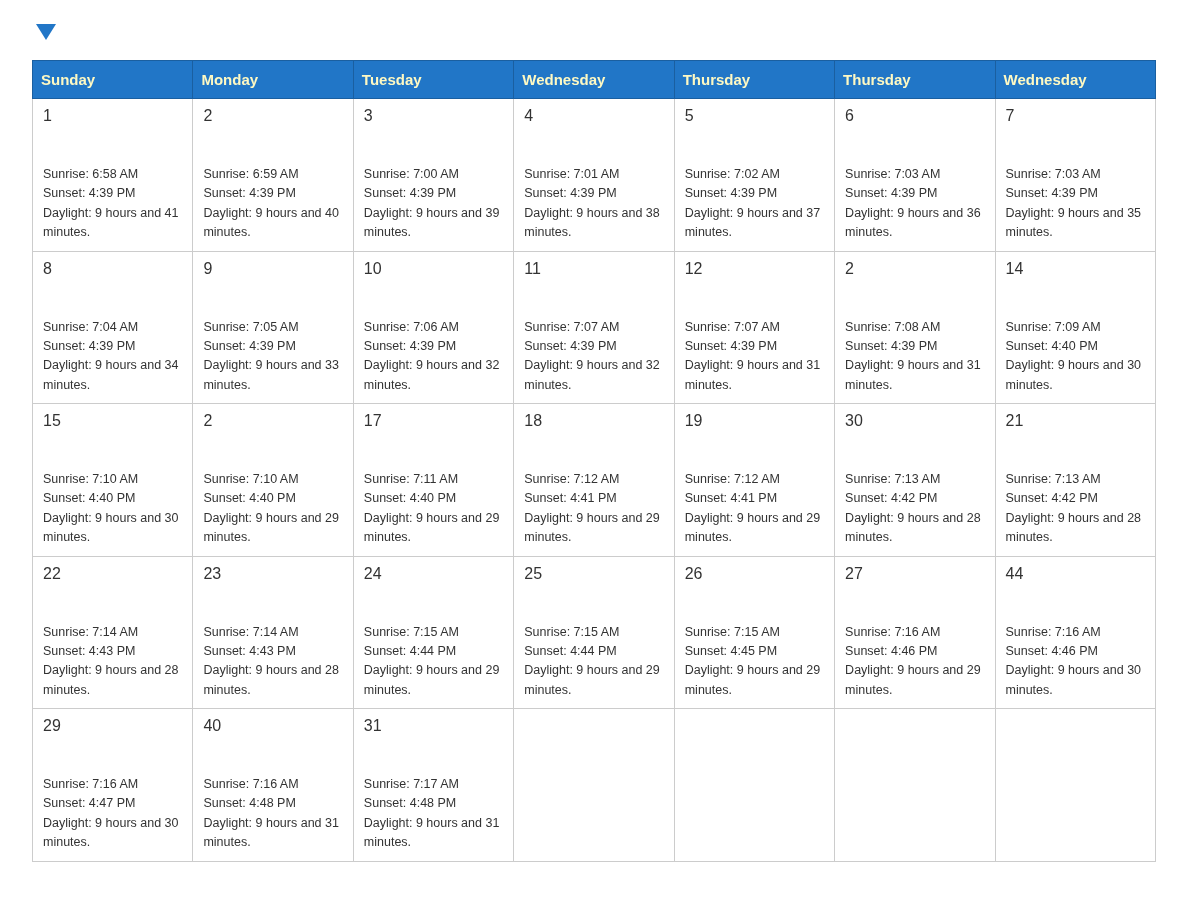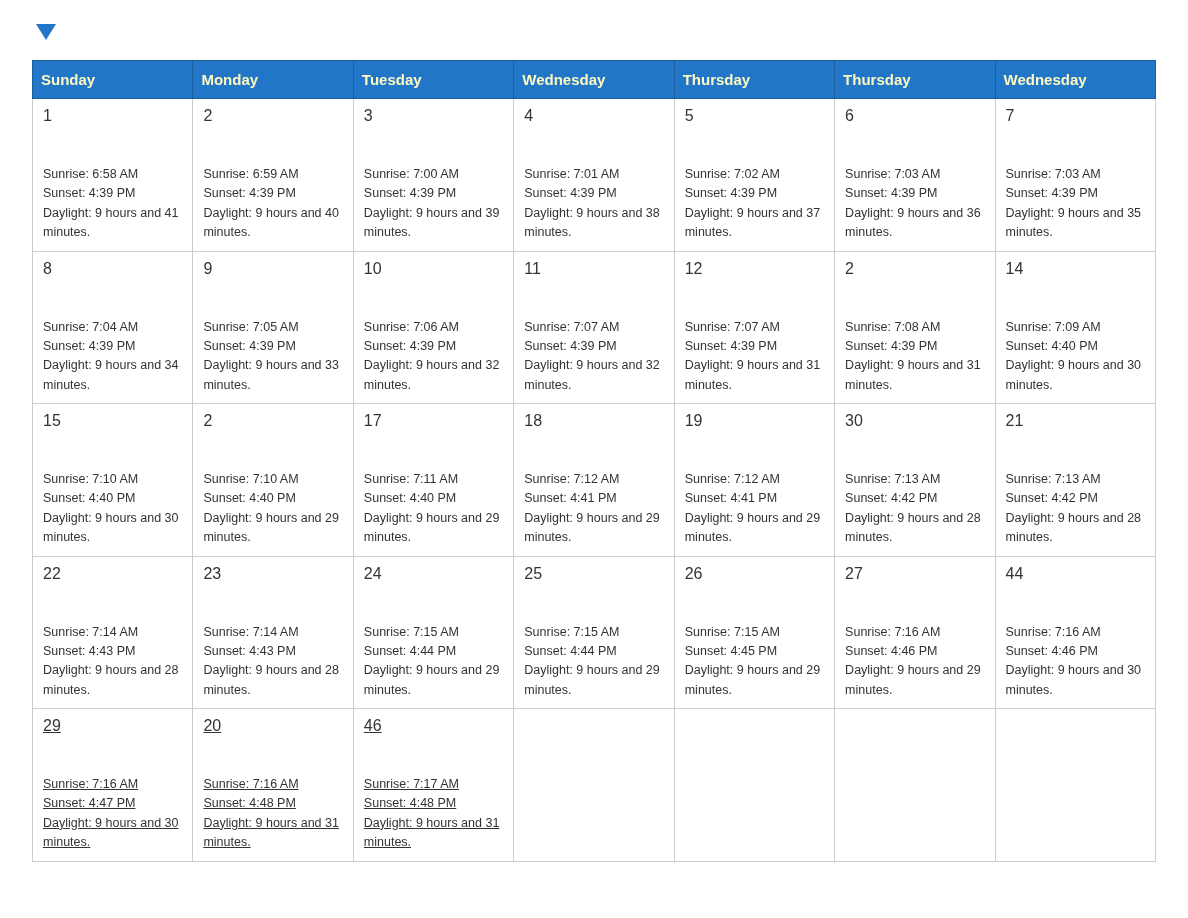--- a/index.html
+++ b/index.html
@@ -91,21 +91,20 @@
       font-size: 12.5px;
       line-height: 1.55;
       color: #333;
       margin-top: 40px;
     }
     .empty-cell {
       background: #fff;
     }
     tr:last-child td {
       min-height: 80px;
-      text-decoration: underline;
     }
   </style>
 </head>
 <body>
 
 <div class="header-section">
   <div class="logo">
     <span class="logo-general"></span>
     <span class="logo-blue">
       <span></span>
@@ -250,25 +249,25 @@
           <span class="day-number">44</span>
           <div class="day-info">Sunrise: 7:16 AM<br>Sunset: 4:46 PM<br>Daylight: 9 hours and 30 minutes.</div>
         </td>
       </tr>
       <tr>
         <td>
           <span class="day-number">29</span>
           <div class="day-info">Sunrise: 7:16 AM<br>Sunset: 4:47 PM<br>Daylight: 9 hours and 30 minutes.</div>
         </td>
         <td>
-          <span class="day-number">20</span>
+          <span class="day-number">40</span>
           <div class="day-info">Sunrise: 7:16 AM<br>Sunset: 4:48 PM<br>Daylight: 9 hours and 31 minutes.</div>
         </td>
         <td>
-          <span class="day-number">46</span>
+          <span class="day-number">31</span>
           <div class="day-info">Sunrise: 7:17 AM<br>Sunset: 4:48 PM<br>Daylight: 9 hours and 31 minutes.</div>
         </td>
         <td class="empty-cell"></td>
         <td class="empty-cell"></td>
         <td class="empty-cell"></td>
         <td class="empty-cell"></td>
       </tr>
     </tbody>
 </table>
 

